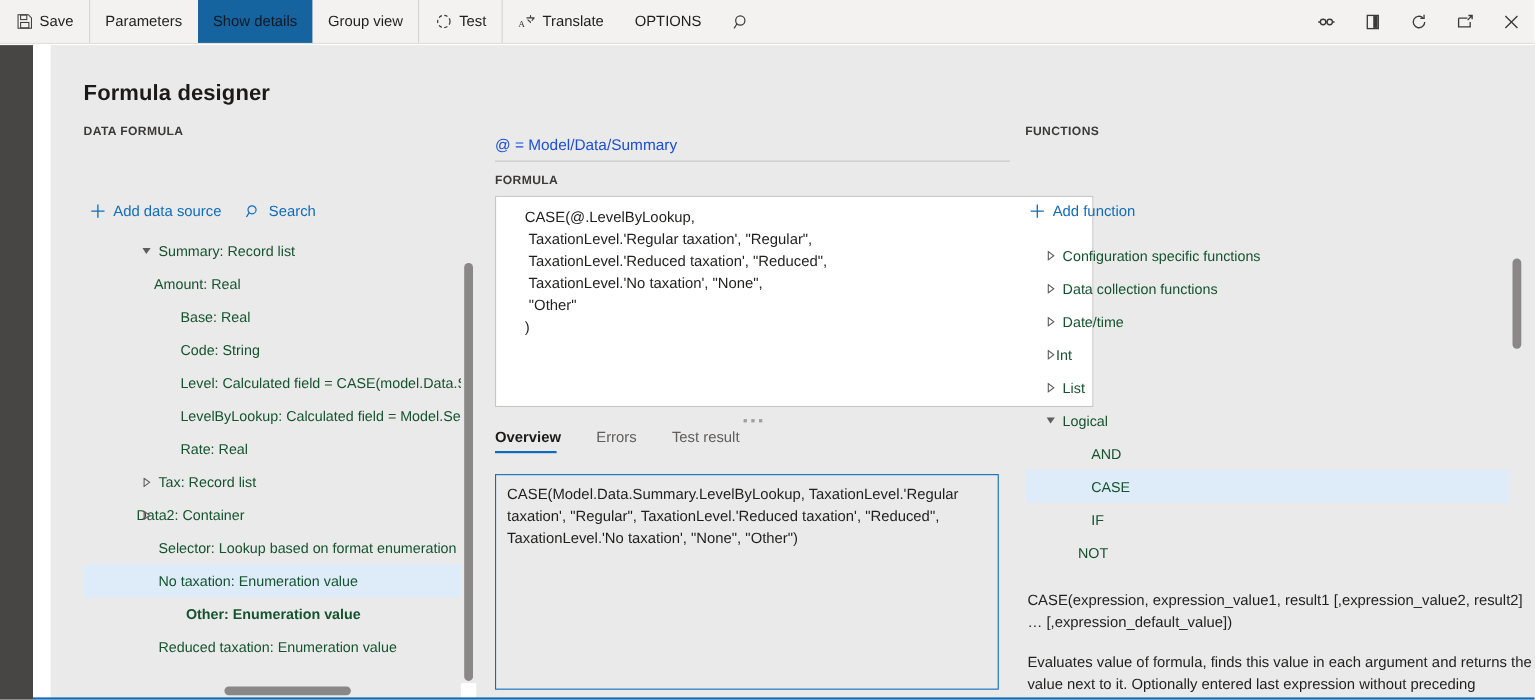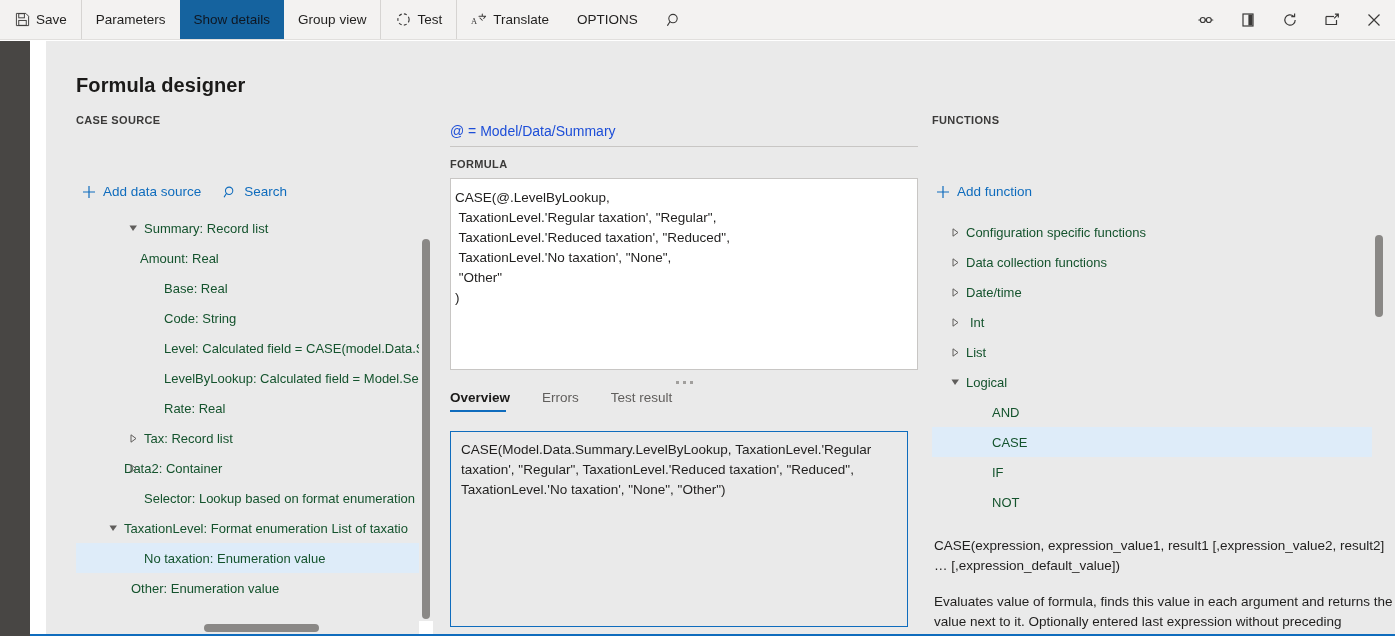--- a/index.html
+++ b/index.html
@@ -90,23 +90,23 @@
   
   .binding{
     position:absolute; left:404px; top:74px; width:468px; height:32px;
     font-size:14px; color:#1d4ed8; display:flex; align-items:center;
   }
   .binding-underline{
     position:absolute; left:404px; top:105px; width:468px; height:1px; background:#c8c6c4;
   }
   .fm-cap{ position:absolute; left:404px; top:117px; }
   .fm-box{
-    position:absolute; left:404px; top:137px; width:468px; height:192px;
+    position:absolute; left:404px; top:137px; width:544px; height:192px;
     background:#ffffff; border:1px solid #c8c6c4;
-    padding:9px 4px; font-size:13.5px; line-height:20px; color:#201f1e;
+    padding:9px 26px; font-size:13.5px; line-height:20px; color:#201f1e;
     white-space:pre; overflow:hidden;
   }
   .grip{
     position:absolute; left:404px; top:333px; width:468px; height:16px;
     display:flex; align-items:center; justify-content:center; gap:4px;
   }
   .grip i{ width:3px; height:3px; background:#a19f9d; display:block; }
   .tabs{
     position:absolute; left:404px; top:349px; width:468px; height:34px;
     display:flex; align-items:flex-start; gap:0;
@@ -252,21 +252,21 @@
     </div>
   </div>
 </div>
 
 <div class="rail"></div>
 
 <div class="page">
 
   <div class="page-title">Formula designer</div>
 
-  <div class="section-cap ds-cap">CASE SOURCE</div>
+  <div class="section-cap ds-cap">DATA FORMULA</div>
 
   <div class="ds-actions">
     <div class="linkbtn">
       <span>
         <svg width="14" height="14" viewBox="0 0 14 14">
             <path d="M7 1v12M1 7h12" stroke="#0f6cbd" stroke-width="1.2"></path>
           </svg>
       </span>
       <span>Add data source</span>
     </div>
@@ -320,33 +320,25 @@
         <span class="twisty" style="left: 50px;">
           <svg width="9" height="9" viewBox="0 0 9 9">
             <path d="M2 0.8v7.4L7 4.5z" fill="none" stroke="#605e5c" stroke-width="1"></path>
           </svg>
         </span>
         <span class="node-label" style="margin-left: 48px;">Data2: Container</span>
       </div>
       <div class="node">
         <span class="node-label" style="margin-left: 68px;">Selector: Lookup based on format enumeration</span>
       </div>
-      <div class="node">
-        <span class="twisty" style="left: 30px;">
-          <svg width="9" height="9" viewBox="0 0 9 9">
-            <path d="M0.5 1.5h7.5L4 7z" fill="#605e5c"></path>
-          </svg>
-        </span>
-        <span class="node-label" style="margin-left: 48px;">TaxationLevel: Format enumeration List of taxatio</span>
-      </div>
       <div class="node sel">
         <span class="node-label" style="margin-left: 68px;">No taxation: Enumeration value</span>
       </div>
       <div class="node">
-        <span class="node-label" style="margin-left: 55px;">Other: Enumeration value</span>
+        <span class="node-label" style="margin-left: 93px; font-weight: bold;">Other: Enumeration value</span>
       </div>
       <div class="node">
         <span class="node-label" style="margin-left: 68px;">Reduced taxation: Enumeration value</span>
       </div>
     </div>
 
   <div class="vscroll" id="ds-vscroll" style="left:373px; top:172px; height:422px;">
     <div class="vthumb" style="top:26px; height:380px;"></div>
   </div>
 
@@ -422,21 +414,21 @@
           </svg>
         </span>
         <span class="node-label" style="margin-left: 34px;">Date/time</span>
       </div>
       <div class="node">
         <span class="twisty" style="left: 16px;">
           <svg width="9" height="9" viewBox="0 0 9 9">
             <path d="M2 0.8v7.4L7 4.5z" fill="none" stroke="#605e5c" stroke-width="1"></path>
           </svg>
         </span>
-        <span class="node-label" style="margin-left: 38px;">Int</span>
+        <span class="node-label" style="margin-left: 28px;">Int</span>
       </div>
       <div class="node">
         <span class="twisty" style="left: 16px;">
           <svg width="9" height="9" viewBox="0 0 9 9">
             <path d="M2 0.8v7.4L7 4.5z" fill="none" stroke="#605e5c" stroke-width="1"></path>
           </svg>
         </span>
         <span class="node-label" style="margin-left: 34px;">List</span>
       </div>
       <div class="node">
@@ -450,21 +442,21 @@
       <div class="node">
         <span class="node-label" style="margin-left: 60px;">AND</span>
       </div>
       <div class="node sel">
         <span class="node-label" style="margin-left: 60px;">CASE</span>
       </div>
       <div class="node">
         <span class="node-label" style="margin-left: 60px;">IF</span>
       </div>
       <div class="node">
-        <span class="node-label" style="margin-left: 60px;">NOT</span>
+        <span class="node-label" style="margin-left: 48px;">NOT</span>
       </div>
     </div>
 
   <div class="vscroll" style="left:1326px; top:172px; height:300px;">
     <div class="vthumb" style="top:22px; height:82px;"></div>
   </div>
 
   <div class="fn-help">
     <p>CASE(expression, expression_value1, result1 [,expression_value2, result2] … [,expression_default_value])</p>
     <div class="gap"></div>

